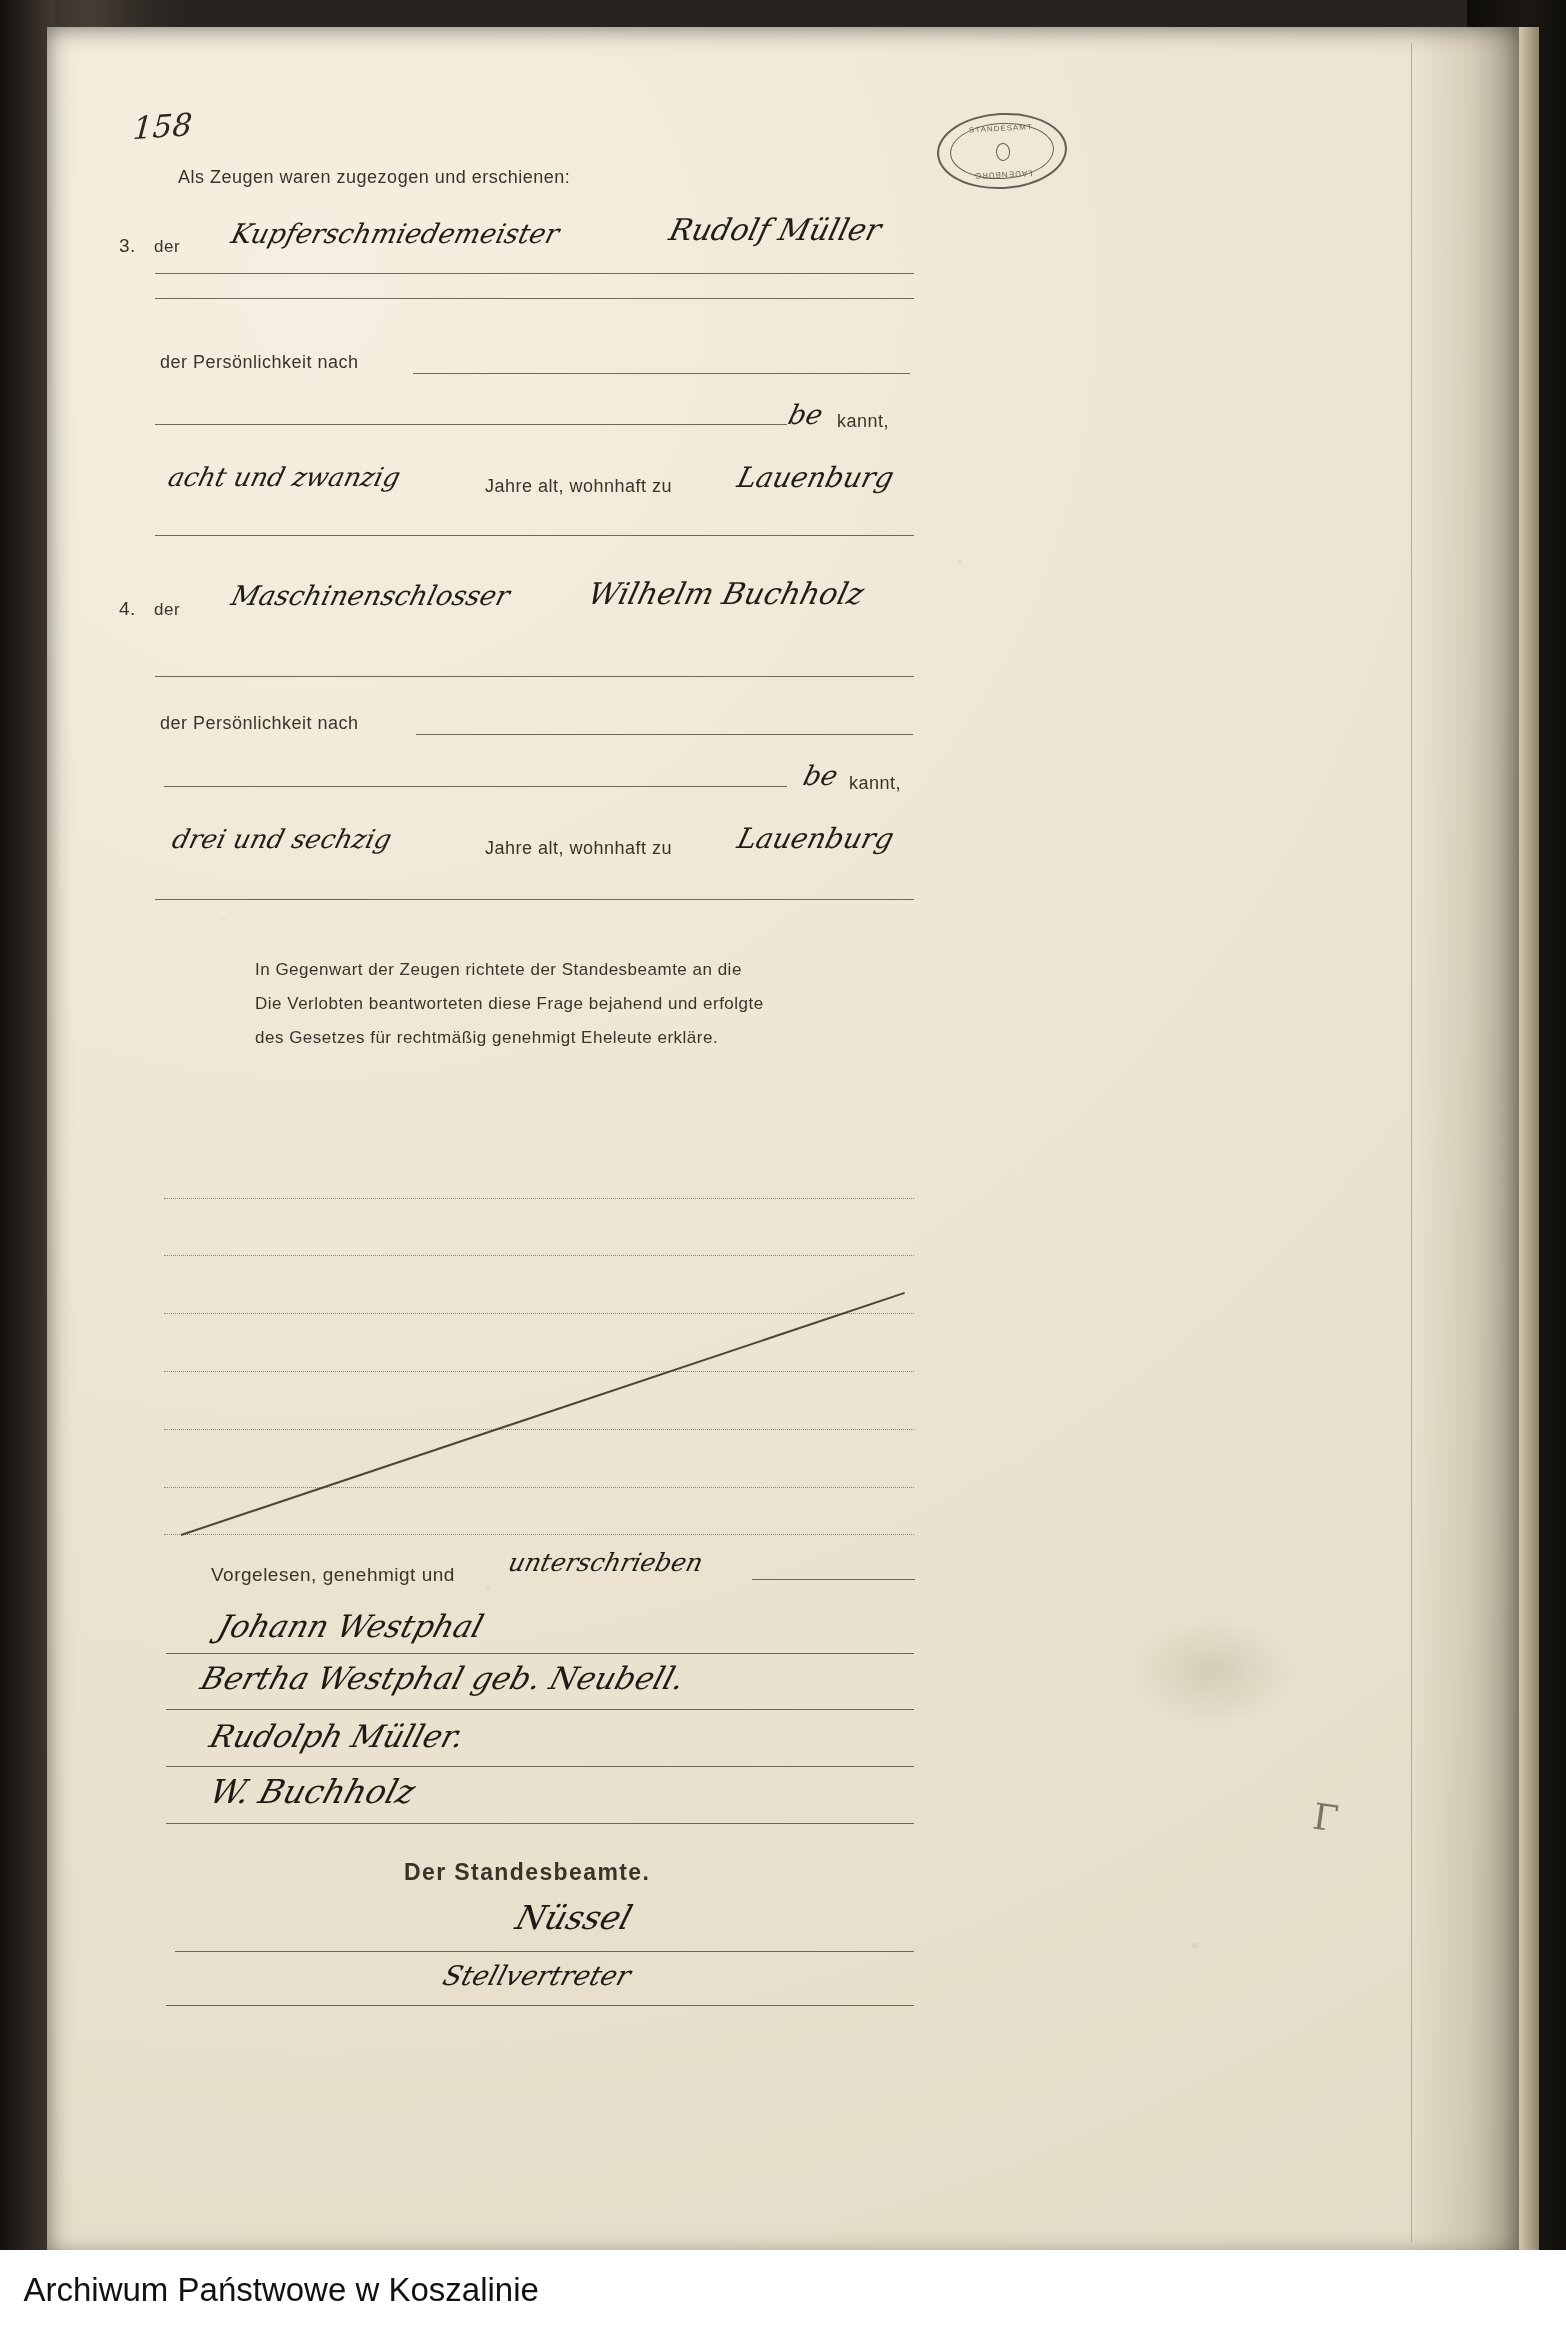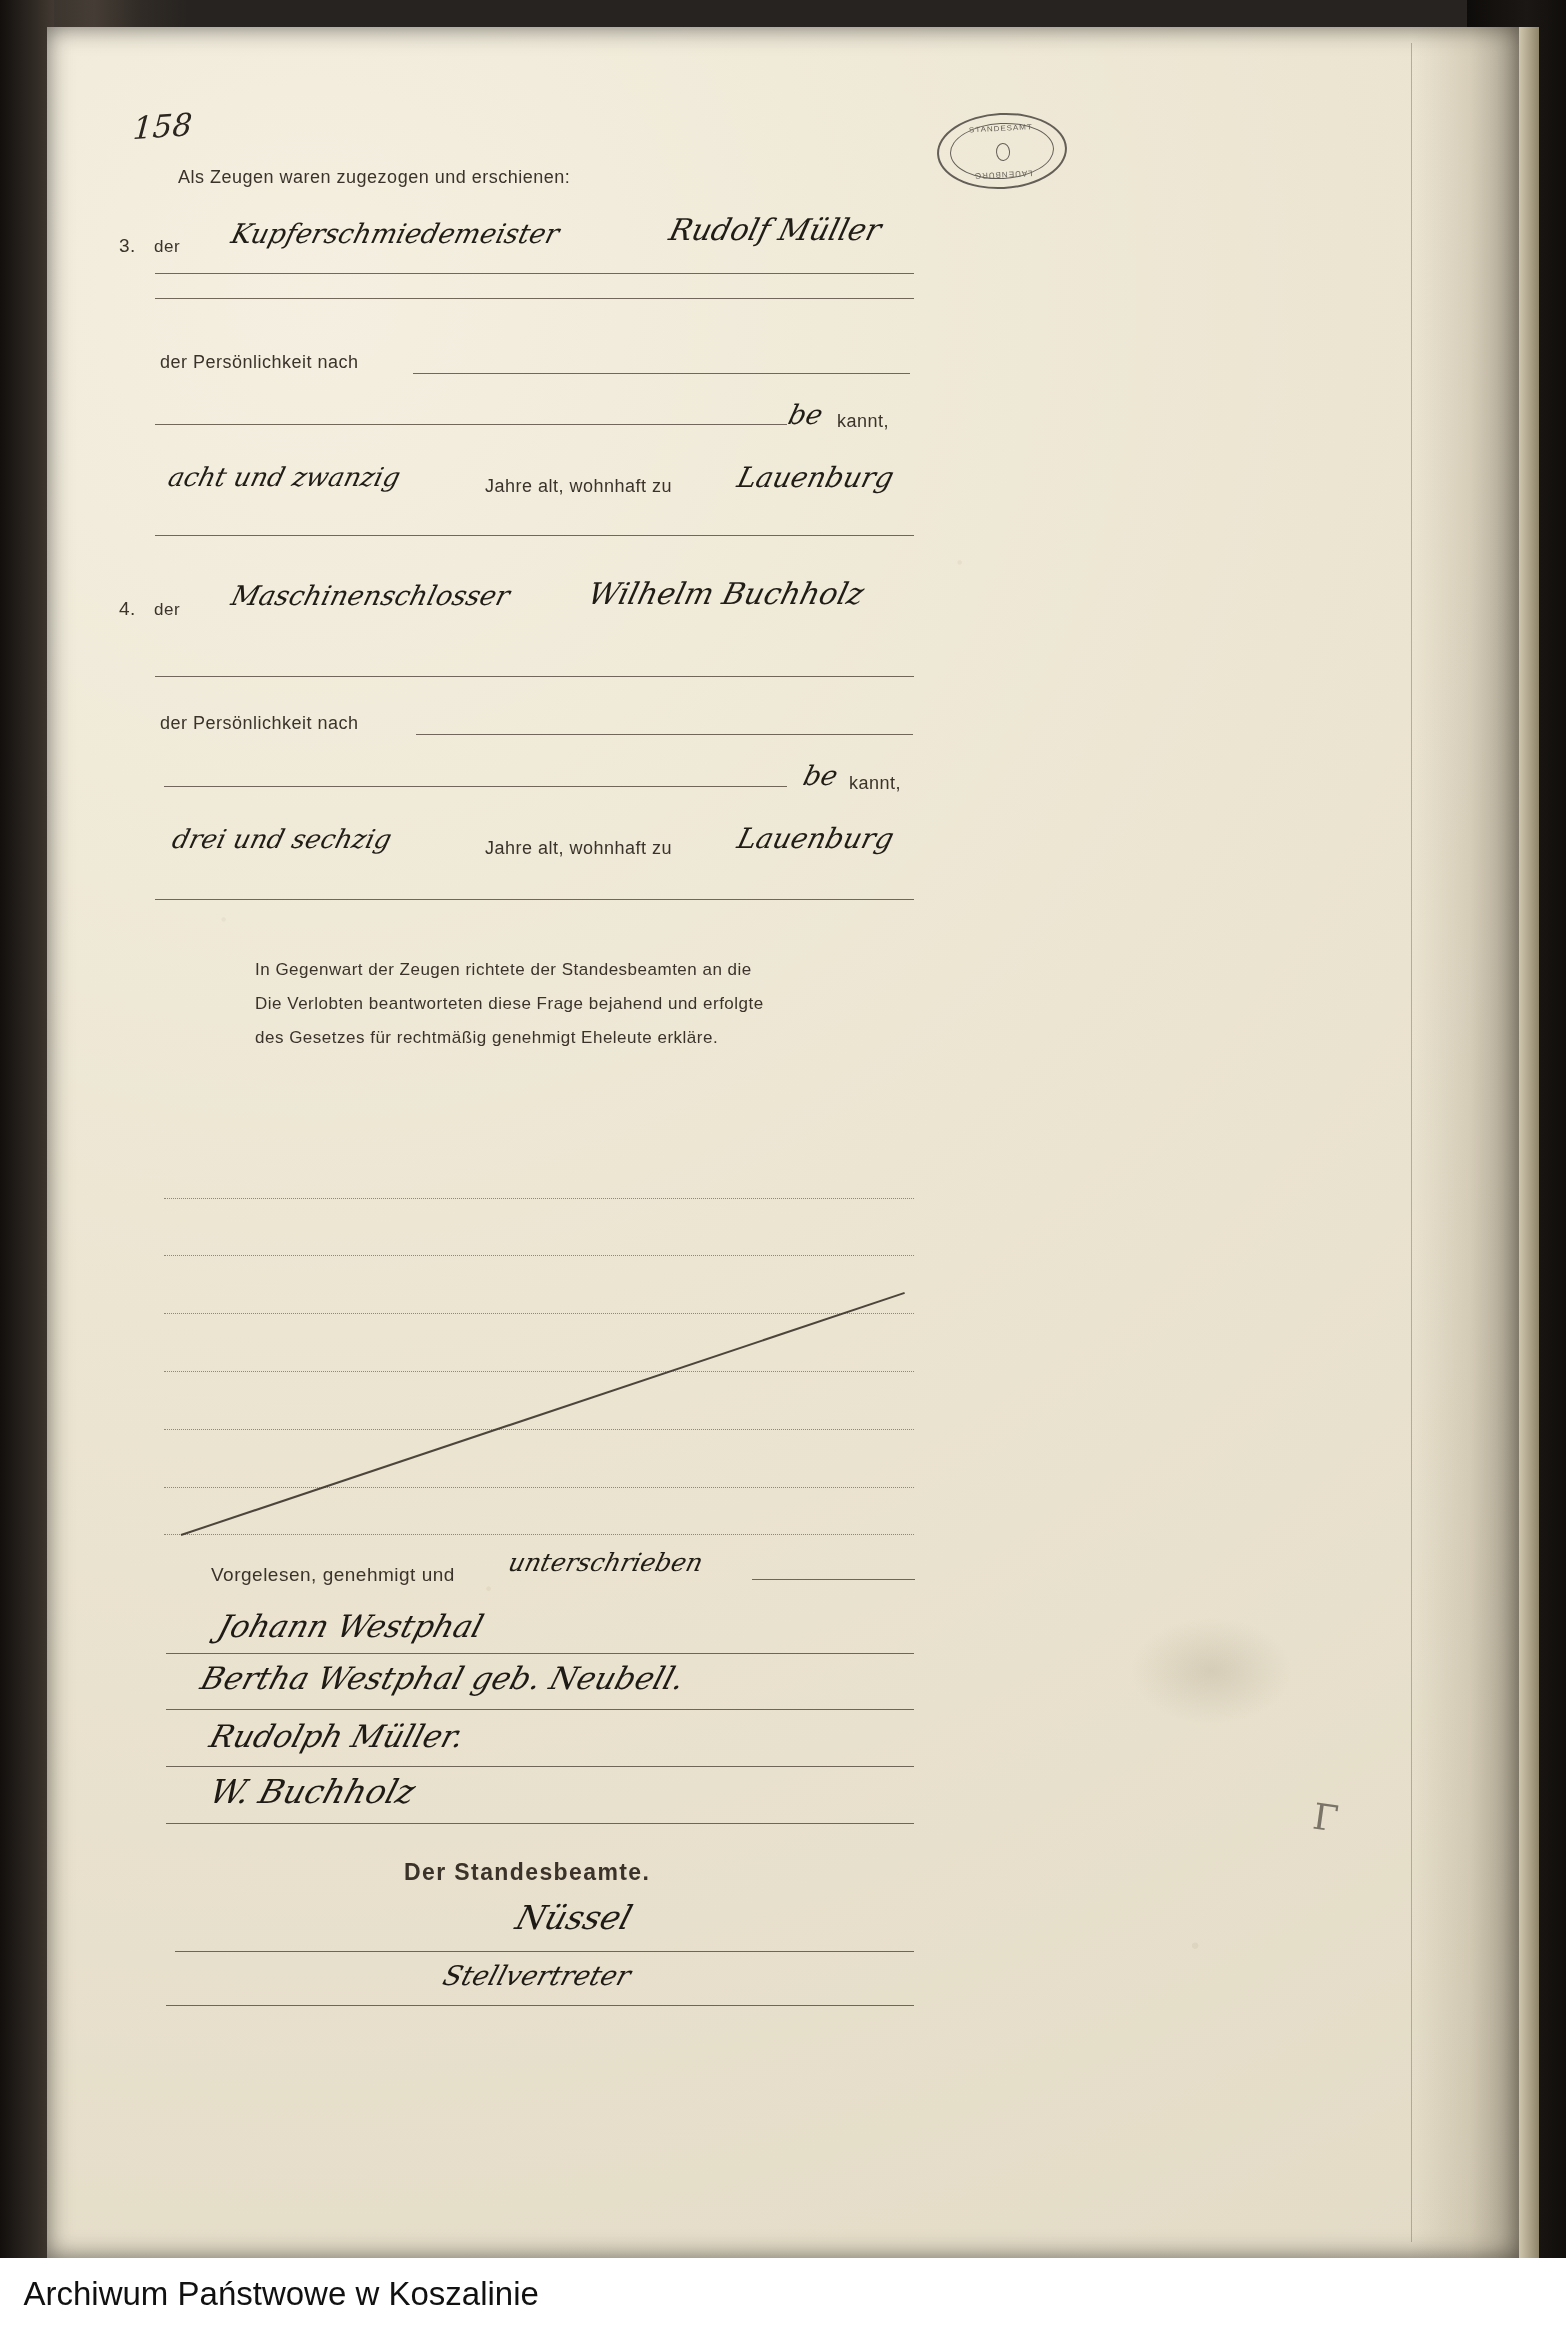--- a/index.html
+++ b/index.html
@@ -201,21 +201,21 @@
     color: #575047;
     font-family: "DejaVu Serif", serif;
     transform: rotate(8deg);
     opacity: .75;
   }
 
   
   .footer {
     position: absolute;
     left: 0; right: 0; bottom: 0;
-    height: 72px;
+    height: 80px;
     background: #ffffff;
     color: #111;
     font-family: "Liberation Sans", sans-serif;
     font-size: 33px;
     display: flex;
     align-items: center;
     padding-left: 23.5px;
     box-sizing: border-box;
   }
   
@@ -279,21 +279,21 @@
   <div class="rule" style="left:117px; top:759px; width:623px;"></div>
   <div class="hw" style="left:757px; top:733px; font-size:27px;">be</div>
   <div class="lbl fraktur" style="left:802px; top:746px; font-size:18px;">kannt,</div>
 
   <div class="hw" style="left:126px; top:797px; font-size:26px;">drei und sechzig</div>
   <div class="lbl fraktur" style="left:438px; top:811px; font-size:18px;">Jahre alt, wohnhaft zu</div>
   <div class="hw" style="left:691px; top:795px; font-size:28px;">Lauenburg</div>
   <div class="rule" style="left:108px; top:872px; width:759px;"></div>
 
   <div class="para fraktur" style="left:208px; top:926px;">
-    <div>In Gegenwart der Zeugen richtete der Standesbeamten an die</div>
+    <div>In Gegenwart der Zeugen richtete der Standesbeamte an die</div>
     <div>Die Verlobten beantworteten diese Frage bejahend und erfolgte</div>
     <div>des Gesetzes für rechtmäßig genehmigt Eheleute erkläre.</div>
   </div>
 
   <div class="rule dotted" style="left:117px; top:1171px; width:750px;"></div>
   <div class="rule dotted" style="left:117px; top:1228px; width:750px;"></div>
   <div class="rule dotted" style="left:117px; top:1286px; width:750px;"></div>
   <div class="rule dotted" style="left:117px; top:1344px; width:750px;"></div>
   <div class="rule dotted" style="left:117px; top:1402px; width:750px;"></div>
   <div class="rule dotted" style="left:117px; top:1460px; width:750px;"></div>

